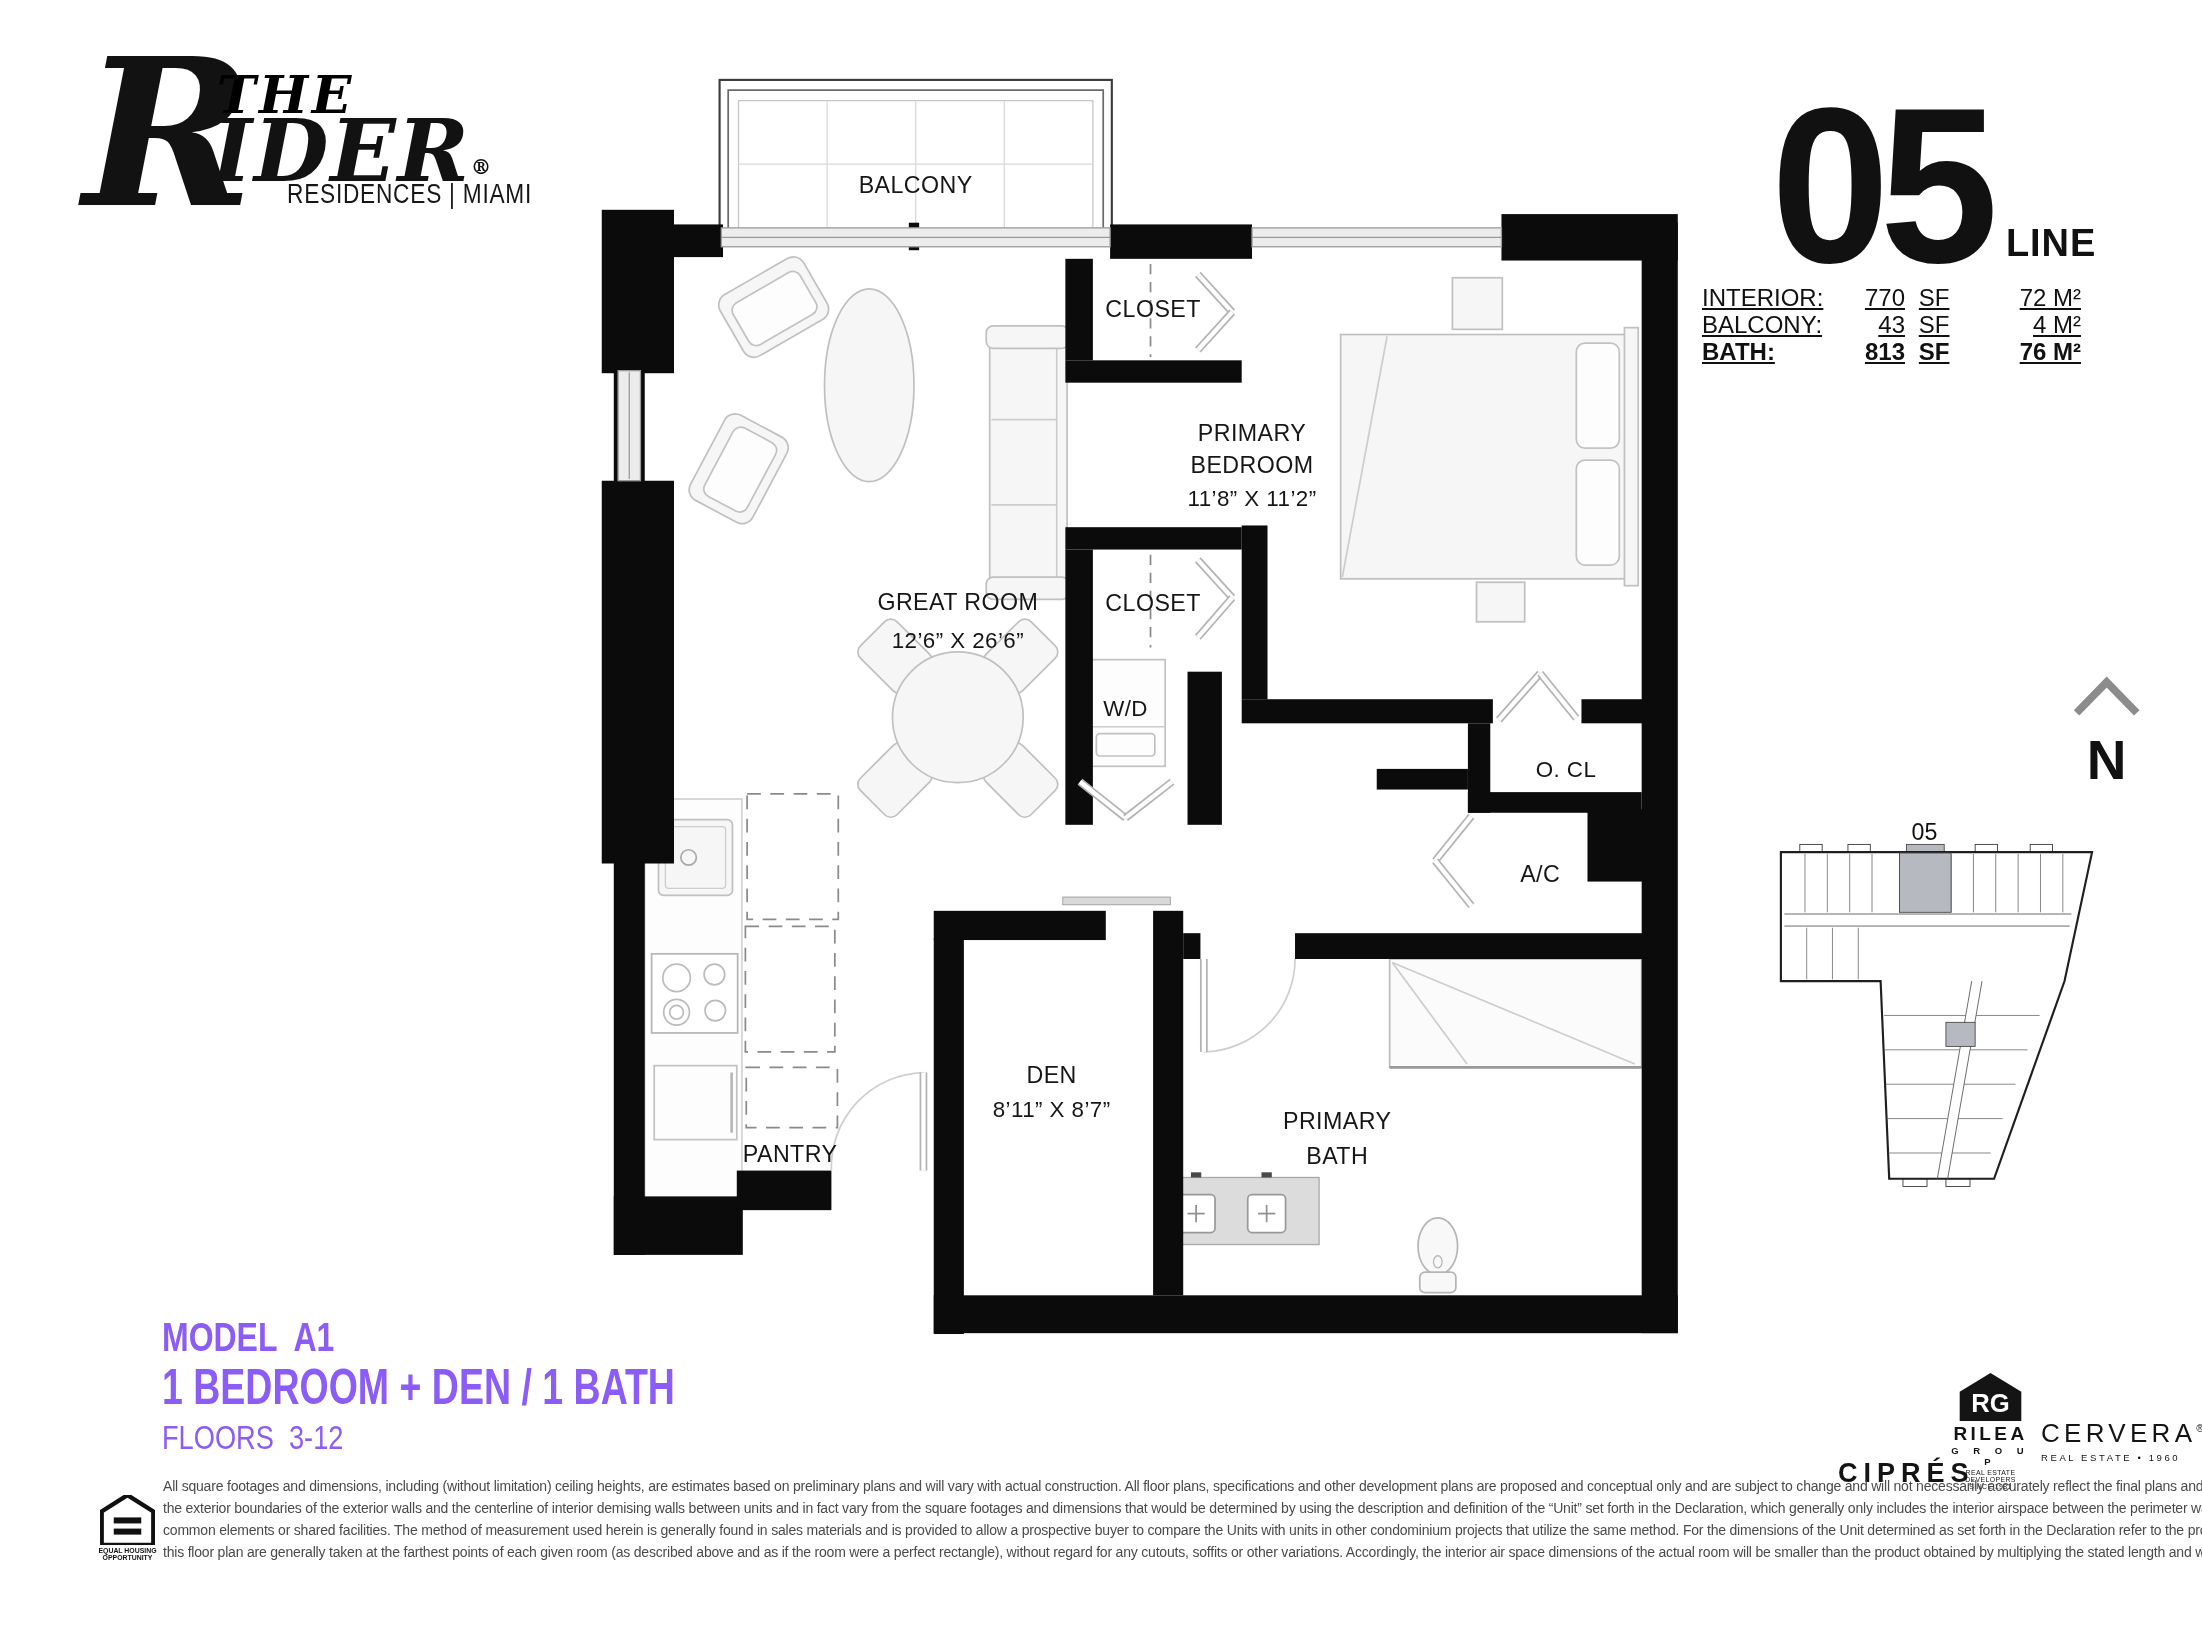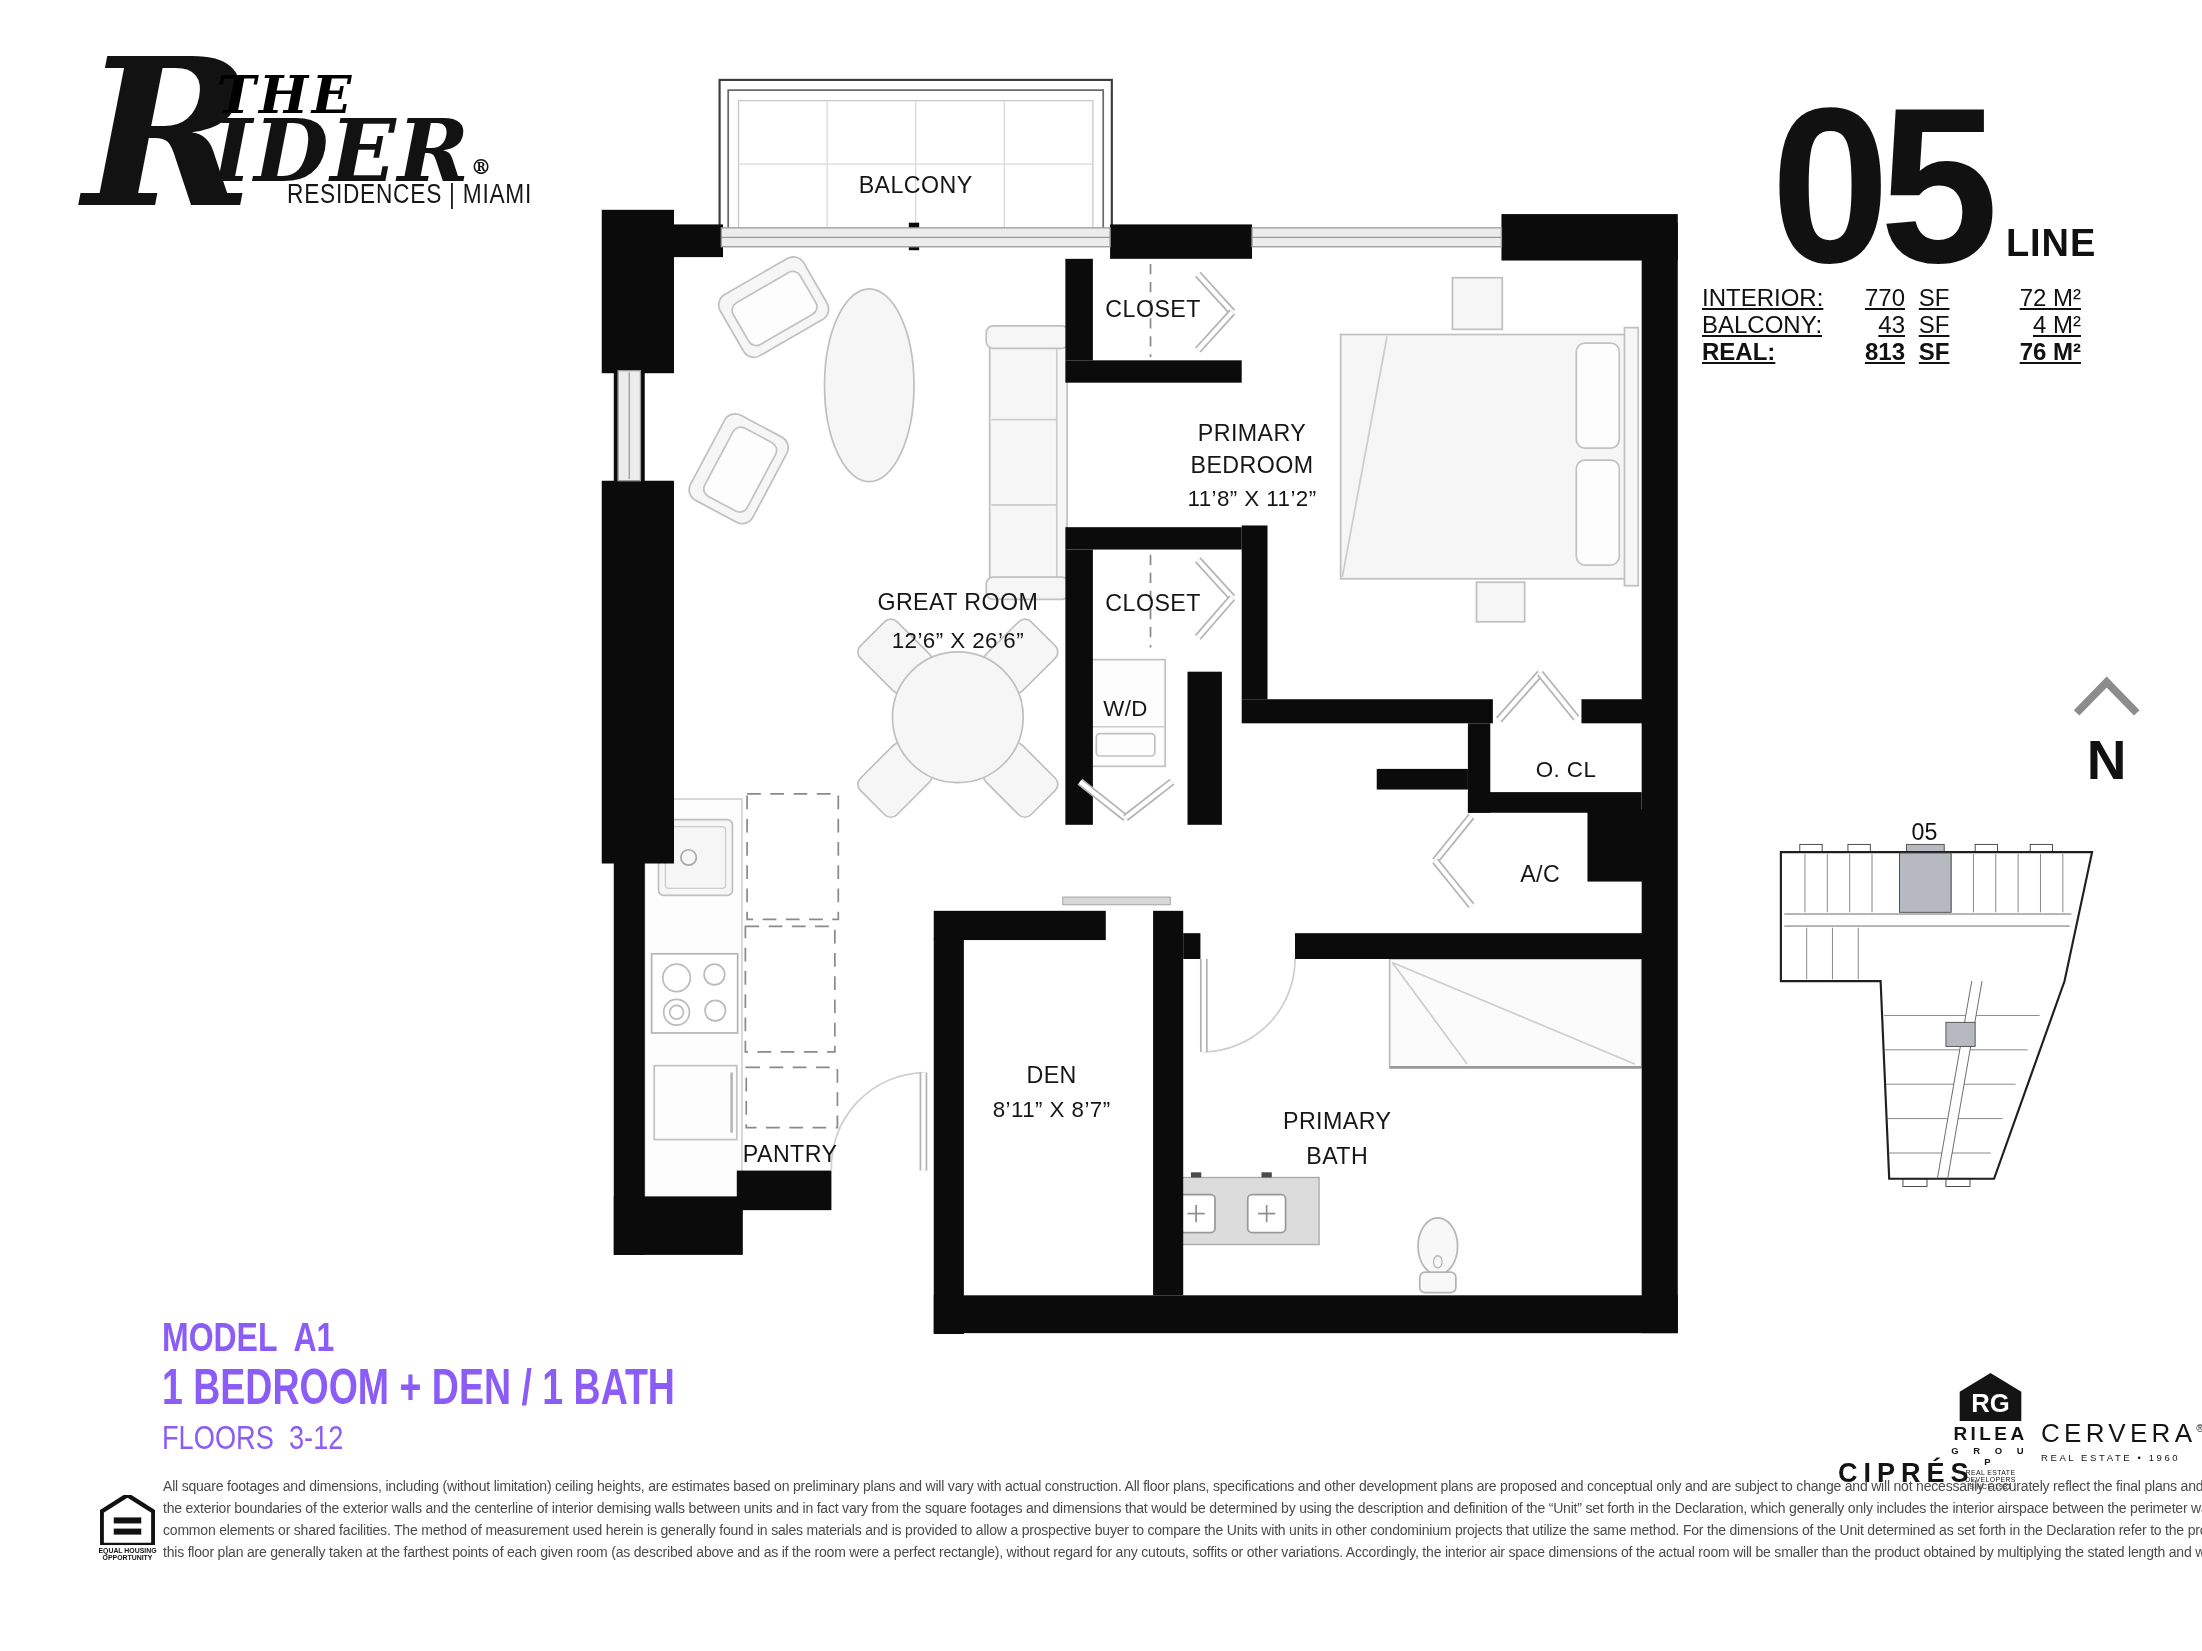--- a/index.html
+++ b/index.html
@@ -98,21 +98,21 @@
     <span class="a-sfu">SF</span>
     <span class="a-m2">72 M²</span>
   </div>
   <div class="area-row">
     <span class="a-label">BALCONY:</span>
     <span class="a-sf">43</span>
     <span class="a-sfu">SF</span>
     <span class="a-m2">4 M²</span>
   </div>
   <div class="area-row bold">
-    <span class="a-label">REAL:</span>
+    <span class="a-label">BATH:</span>
     <span class="a-sf">813</span>
     <span class="a-sfu">SF</span>
     <span class="a-m2">76 M²</span>
   </div>
 </div>
 
 <svg class="abs" style="left:594px;top:52px;" width="1101" height="1291" viewBox="690 60 1280 1500">
 
   <g>
     <rect x="836" y="92" width="456" height="174" fill="#ffffff" stroke="#3c3c3c" stroke-width="2.5"></rect>

